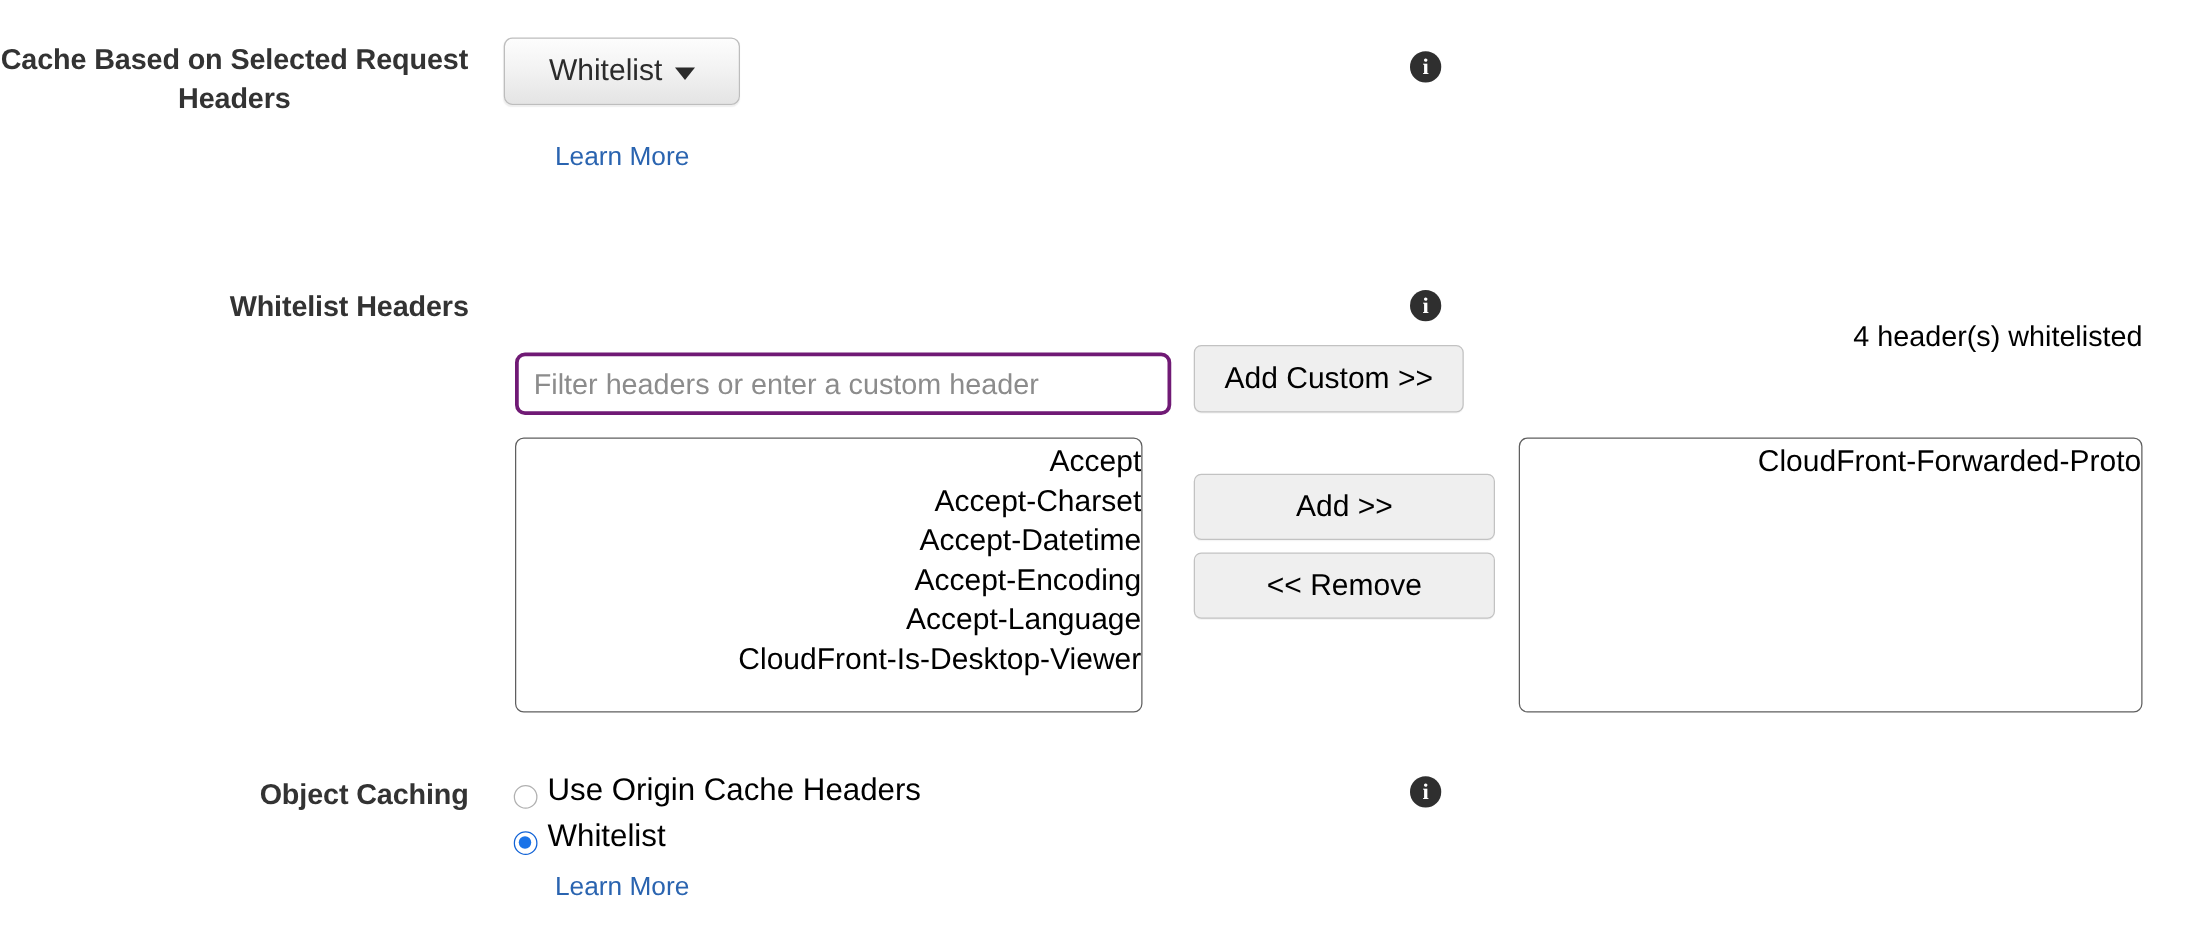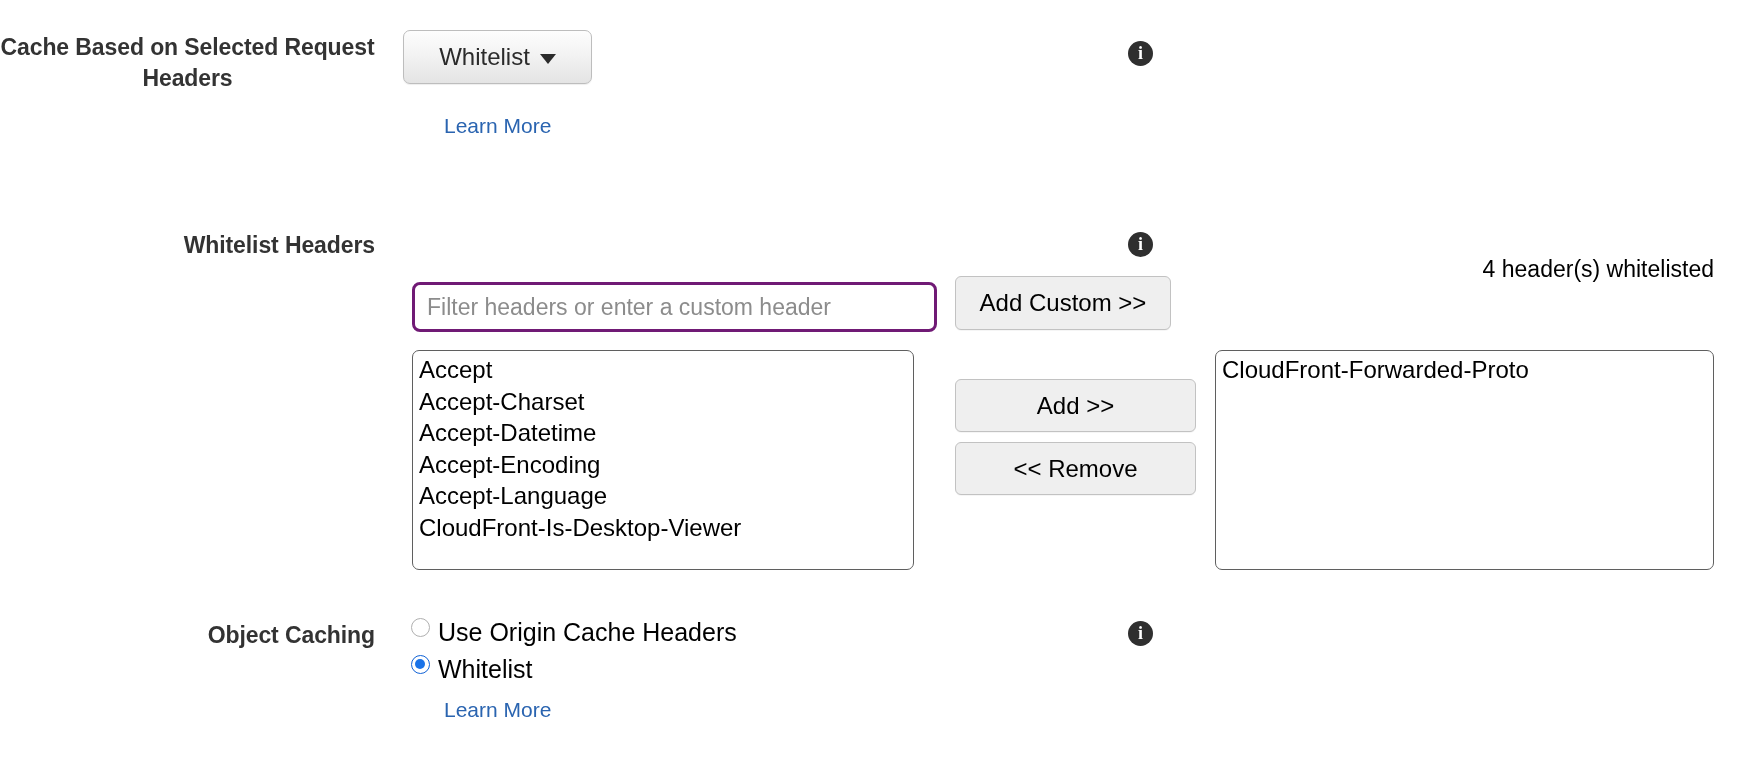--- a/index.html
+++ b/index.html
@@ -107,20 +107,21 @@
 
   
   .list-box {
     position: absolute;
     box-sizing: border-box;
     border: 1.5px solid #5f5f5f;
     border-radius: 7px;
     background: #ffffff;
     overflow: hidden;
     padding: 3px 0 0 0;
+    text-align: right;
   }
   .list-option {
     font-size: 24px;
     line-height: 31.5px;
     color: #000000;
     padding: 0 0 0 6px;
     white-space: nowrap;
     cursor: default;
   }
 
@@ -144,21 +145,21 @@
     font-size: 23px;
     color: #000000;
     white-space: nowrap;
     text-align: right;
   }
 
   
   .radio-row {
     position: absolute;
     display: flex;
-    align-items: flex-start;
+    align-items: flex-end;
     gap: 8px;
   }
   .radio-mark {
     width: 19px;
     height: 19px;
     border-radius: 50%;
     box-sizing: border-box;
     border: 1.5px solid #b0b0b0;
     background: #ffffff;
     flex: none;

